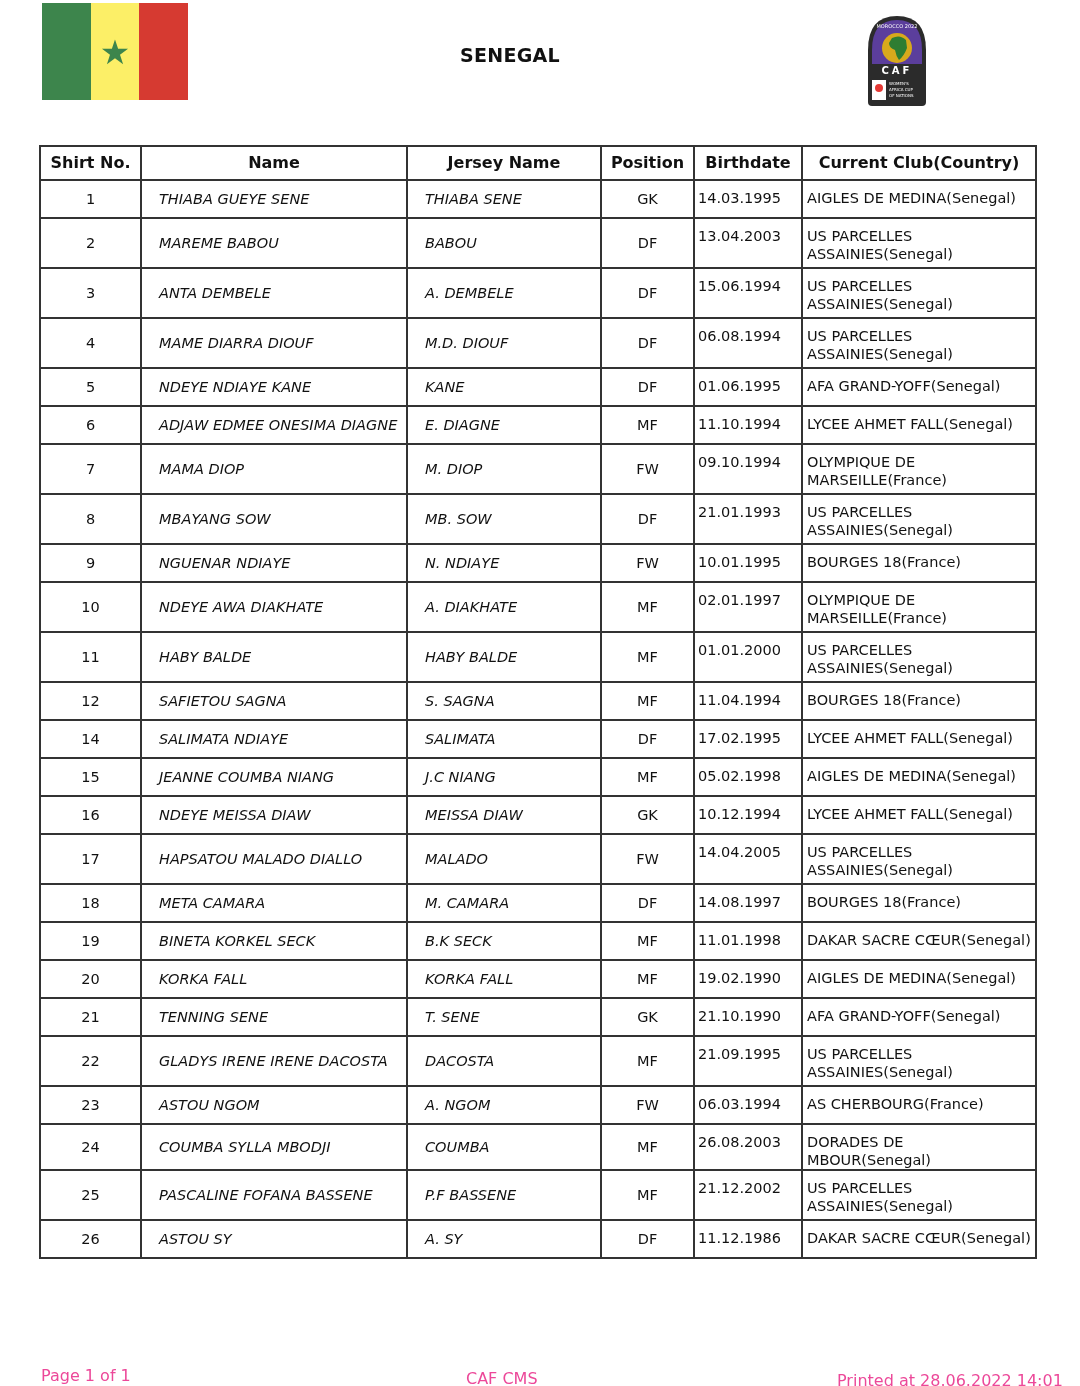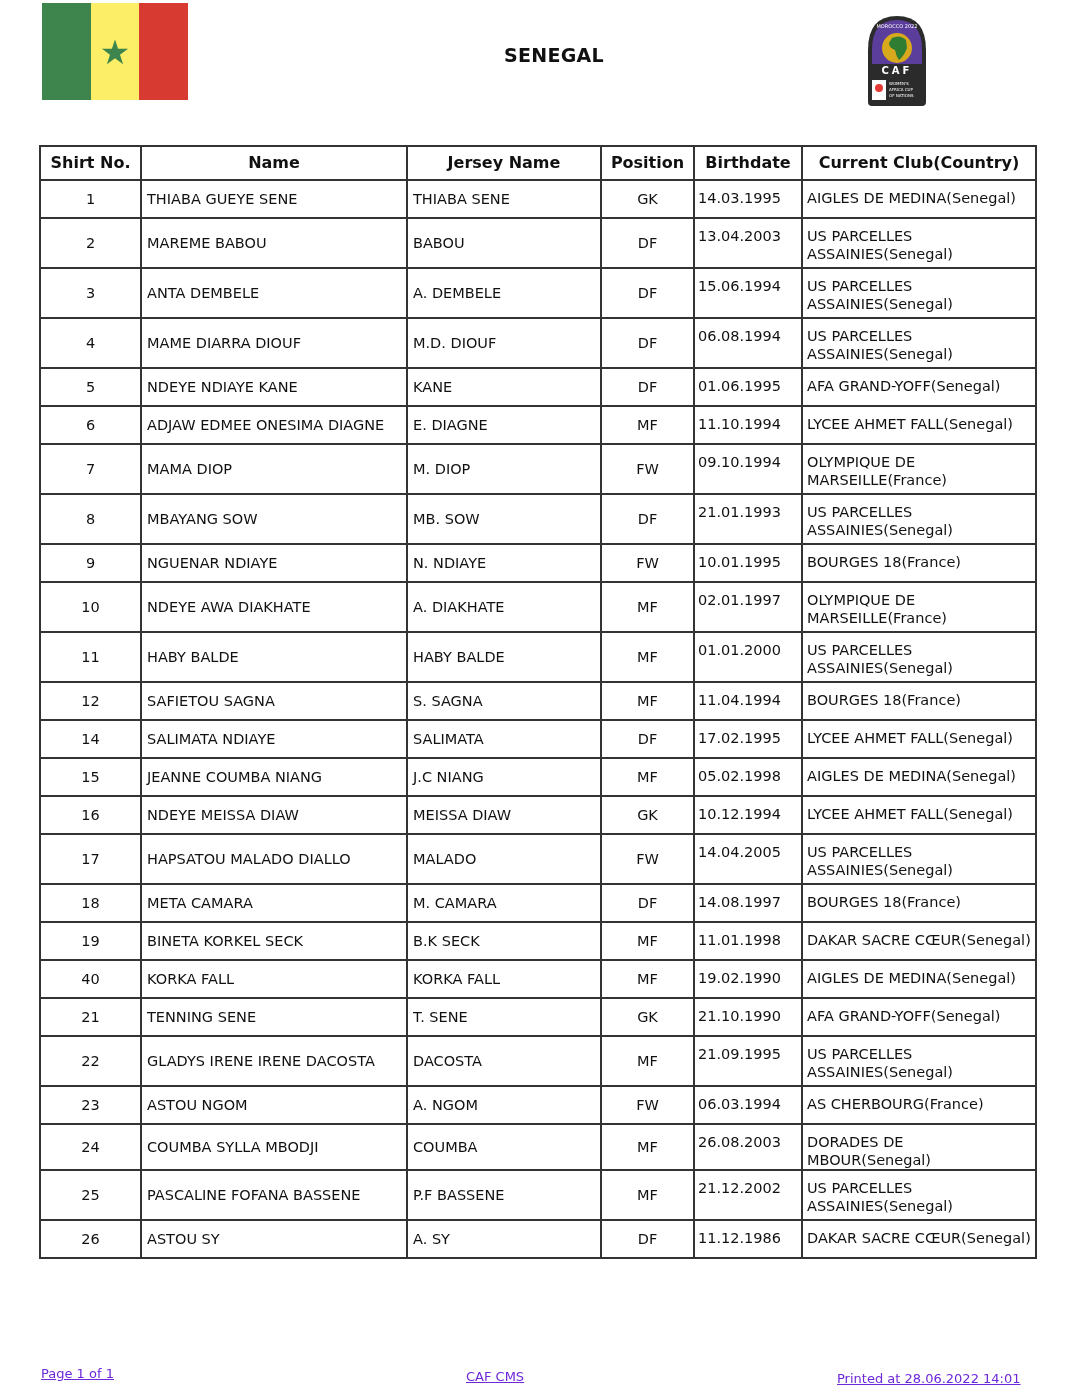--- a/index.html
+++ b/index.html
@@ -11,21 +11,21 @@
     position: absolute; left: 42px; top: 3px; width: 146px; height: 97px;
     display: flex;
   }
   .flag .stripe { flex: 1; height: 100%; position: relative; }
   .flag .green { background: #3d854c; }
   .flag .yellow { background: #fcef67; display: flex; align-items: center; justify-content: center; }
   .flag .red { background: #d63a31; }
   .flag .star { color: #3d854c; font-size: 34px; line-height: 1; }
   .title {
     position: absolute; left: 0; width: 1020px; top: 44px; text-align: center;
-    font-weight: bold; font-size: 19px; letter-spacing: 0.3px; margin-left: 44px;
+    font-weight: bold; font-size: 19px; letter-spacing: 0.3px;
   }
   .logo {
     position: absolute; left: 862px; top: 12px; width: 70px; height: 95px;
   }
   table.roster {
     position: absolute; left: 39px; top: 145px; width: 996px;
     border-collapse: collapse; table-layout: fixed;
     font-size: 14.5px;
   }
   table.roster th, table.roster td {
@@ -33,23 +33,23 @@
     line-height: 18px;
   }
   table.roster th {
     height: 32px; font-weight: bold; font-size: 16px; text-align: center; border-radius: 6px;
   }
   table.roster td.no, table.roster td.pos { text-align: center; }
   table.roster td.date, table.roster td.club { vertical-align: top; padding-top: 8px; }
   table.roster td.club { padding-left: 4px; }
   table.roster tr.single td { height: 28px; }
   table.roster tr.double td { height: 40px; }
-  table.roster td.name, table.roster td.jersey { padding-left: 5px; }
+  table.roster td.name, table.roster td.jersey { padding-left: 17px; font-style: italic; }
   .footer {
-    position: absolute; top: 1366px; font-size: 13px; color: #6d28d9; text-decoration: underline;
+    position: absolute; top: 1366px; font-size: 16px; color: #ec4899;
   }
   .footer.left { left: 41px; }
   .footer.center { left: 466px; top: 1369px; }
   .footer.right { left: 837px; top: 1371px; }
 </style>
 </head>
 <body>
 
 <div class="flag">
   <div class="stripe green"></div>
@@ -233,21 +233,21 @@
       </tr>
       <tr class="single">
         <td class="no">19</td>
         <td class="name">BINETA KORKEL SECK</td>
         <td class="jersey">B.K SECK</td>
         <td class="pos">MF</td>
         <td class="date">11.01.1998</td>
         <td class="club">DAKAR SACRE CŒUR(Senegal)</td>
       </tr>
       <tr class="single">
-        <td class="no">40</td>
+        <td class="no">20</td>
         <td class="name">KORKA FALL</td>
         <td class="jersey">KORKA FALL</td>
         <td class="pos">MF</td>
         <td class="date">19.02.1990</td>
         <td class="club">AIGLES DE MEDINA(Senegal)</td>
       </tr>
       <tr class="single">
         <td class="no">21</td>
         <td class="name">TENNING SENE</td>
         <td class="jersey">T. SENE</td>

